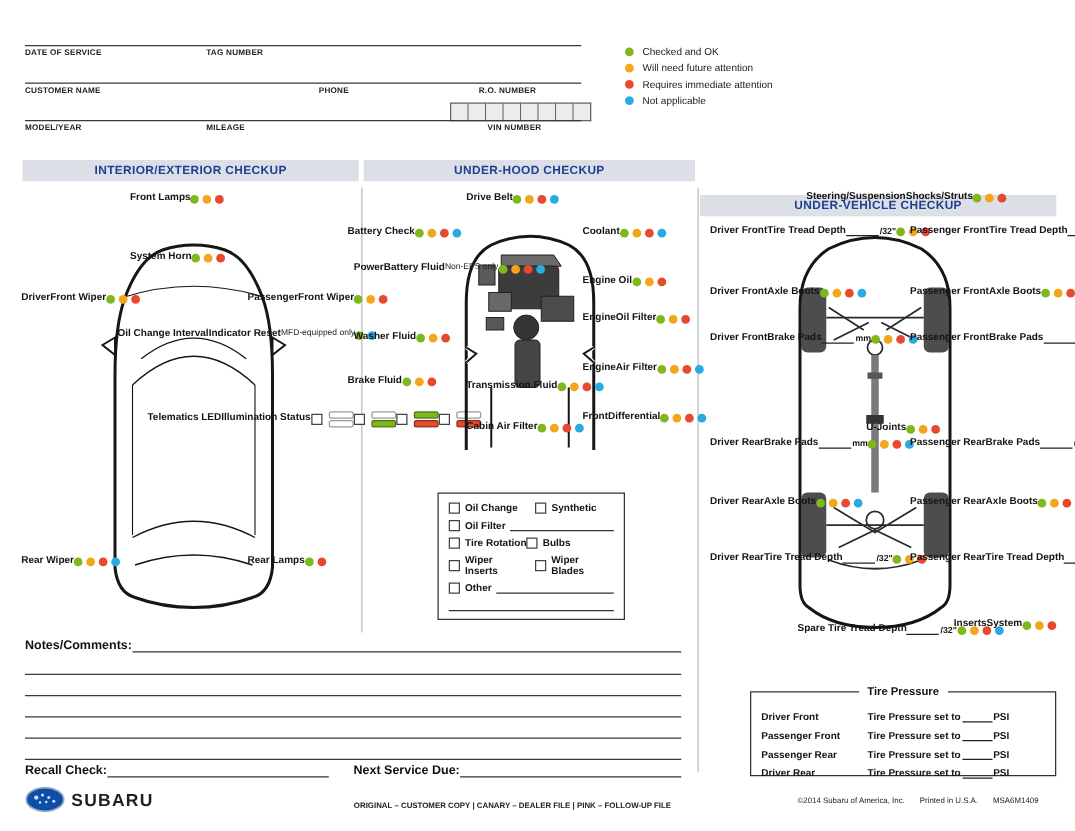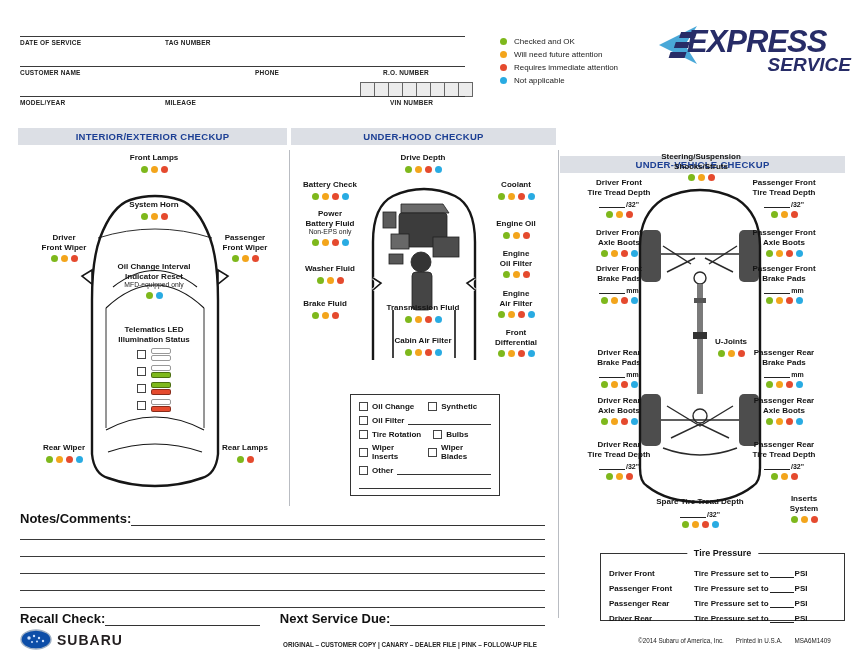--- a/index.html
+++ b/index.html
@@ -1,42 +1,42 @@
 <!DOCTYPE html>
 <html><head>
 <meta charset="utf-8">
 <style>
   html,body{margin:0;padding:0;background:#fff;}
   #page{position:relative;width:860px;height:665px;background:#fff;font-family:"Liberation Sans",sans-serif;overflow:hidden;}
   .rule{position:absolute;border-top:1px solid #3a3a3a;}
   .flabel{position:absolute;font-size:6.5px;font-weight:700;letter-spacing:.2px;color:#222;white-space:nowrap;}
   .colhead{position:absolute;height:17px;background:#dcdfe5;color:#1c3f94;font-size:9.5px;font-weight:700;letter-spacing:.3px;display:flex;align-items:center;justify-content:center;white-space:nowrap;}
   .vsep{position:absolute;width:1px;background:#b9bcc2;}
-  .it{position:absolute;display:flex;flex-direction:column;align-items:center;}
+  .it{position:absolute;display:flex;flex-direction:row;align-items:center;}
   .l{font-weight:700;font-size:8px;line-height:1.2;color:#141414;text-align:center;white-space:nowrap;}
   .sub{font-weight:400;font-size:6.8px;color:#222;line-height:1.2;white-space:nowrap;}
   .dots{display:flex;gap:3px;margin-top:3px;}
   .dot{width:7px;height:7px;border-radius:50%;}
   .meas{display:flex;align-items:flex-end;gap:1px;font-size:7px;font-weight:700;color:#141414;margin-top:2px;}
   .mline{width:26px;height:8px;border-bottom:1px solid #222;}
   .legrow{position:absolute;display:flex;align-items:center;gap:7px;font-size:8px;font-weight:400;color:#222;white-space:nowrap;}
   .legrow .dots{margin-top:0;}
   .cb{width:7px;height:7px;border:1px solid #444;background:#fff;flex:0 0 auto;}
   .telerow{display:flex;align-items:center;gap:5px;margin-top:4px;}
   .led{display:flex;flex-direction:column;gap:1px;}
   .ledbar{width:18px;height:4px;border-radius:2px;border:1px solid rgba(0,0,0,.4);}
   .svcbox{position:absolute;border:1px solid #333;background:#fff;padding:7px 8px 6px 8px;box-sizing:border-box;display:flex;flex-direction:column;justify-content:space-between;}
   .svcrow{display:flex;align-items:center;gap:4px;font-size:8px;font-weight:700;color:#141414;}
   .svcline{flex:1;border-bottom:1px solid #333;height:8px;}
   .tpbox{position:absolute;border:1px solid #333;background:#fff;box-sizing:border-box;padding:9px 8px 4px 8px;}
   .tptitle{position:absolute;top:-6px;left:50%;transform:translateX(-50%);background:#fff;padding:0 7px;font-size:9px;font-weight:700;color:#141414;white-space:nowrap;}
   .tprow{display:flex;align-items:flex-end;font-size:8px;font-weight:700;color:#141414;height:15px;}
   .tpname{width:85px;}
   .tpline{width:24px;border-bottom:1px solid #222;height:8px;margin:0 1px;}
-  .noteflex{position:absolute;display:flex;align-items:flex-end;font-size:13px;font-weight:700;color:#111;}
+  .noteflex{position:absolute;display:flex;align-items:flex-end;font-size:10px;font-weight:700;color:#111;}
   .ngrow{flex:1;border-bottom:1px solid #333;height:10px;}
   .xlogo{position:absolute;left:657px;top:24px;width:196px;height:62px;}
   .xword{position:absolute;left:30px;top:0;font-size:31px;font-weight:700;font-style:italic;color:#272c67;letter-spacing:-1px;}
   .xsvc{position:absolute;right:2px;top:30px;font-size:19px;font-weight:700;font-style:italic;color:#272c67;letter-spacing:0px;}
   .vin{position:absolute;display:flex;}
   .vincell{width:13px;height:13px;border:1px solid #666;border-left:none;background:#ececec;}
   .vincell:first-child{border-left:1px solid #666;}
   .foot{font-size:6.3px;font-weight:700;color:#222;white-space:nowrap;}
   .subaru{position:absolute;left:20px;top:629px;display:flex;align-items:center;gap:5px;}
   .subword{font-size:14px;font-weight:700;letter-spacing:1px;color:#231f20;}
@@ -88,30 +88,20 @@
       </span>
     <span>Requires immediate attention</span>
   </div>
   <div class="legrow" style="left:500px;top:76px;">
     <span class="dots">
         <span class="dot" style="background: rgb(41, 171, 226);"></span>
       </span>
     <span>Not applicable</span>
   </div>
 
-  <div class="xlogo">
-    <svg width="44" height="38" style="position:absolute;left:0;top:2px;">
-      <polygon points="40,0 2,19 40,38 28,19" fill="#49a8d8"></polygon>
-      <rect x="26" y="6" width="16" height="6" fill="#272c67" transform="skewX(-18)"></rect>
-      <rect x="24" y="16" width="14" height="6" fill="#272c67" transform="skewX(-18)"></rect>
-      <rect x="22" y="26" width="16" height="6" fill="#272c67" transform="skewX(-18)"></rect>
-    </svg>
-    <div class="xword">EXPRESS</div>
-    <div class="xsvc">SERVICE</div>
-  </div>
 
   <div class="colhead" style="left:18px;top:128px;width:269px;">INTERIOR/EXTERIOR CHECKUP</div>
   <div class="colhead" style="left:291px;top:128px;width:265px;">UNDER-HOOD CHECKUP</div>
   <div class="colhead" style="left:560px;top:128px;width:285px;margin-top:28px;">UNDER-VEHICLE CHECKUP</div>
   <div class="vsep" style="left:289px;top:150px;height:356px;"></div>
   <div class="vsep" style="left:558px;top:150px;height:468px;"></div>
 
   <svg style="position:absolute;left:80px;top:190px;" width="150" height="312" viewBox="0 0 150 312">
     <path d="M28,288 Q14,284 12,264 L12,110 Q12,70 20,48 Q32,16 50,10 Q62,6 75,6 Q88,6 100,10 Q118,16 130,48 Q138,70 138,110 L138,264 Q136,284 122,288 Q100,296 75,296 Q50,296 28,288 Z" fill="none" stroke="#161616" stroke-width="2.4"></path>
     <path d="M26,118 Q75,72 124,118" fill="none" stroke="#161616" stroke-width="1.1"></path>
@@ -159,21 +149,21 @@
   </div>
   <div class="it" style="left:94px;top:262px;width:120px;">
     <div class="l">Oil Change Interval</div>
     <div class="l">Indicator Reset</div>
     <div class="sub">MFD-equipped only</div>
     <div class="dots">
         <span class="dot" style="background: rgb(126, 184, 28);"></span>
         <span class="dot" style="background: rgb(41, 171, 226);"></span>
       </div>
   </div>
-  <div class="it" style="left:94px;top:325px;width:120px;">
+  <div class="it" style="left:94px;top:325px;width:120px;padding-left:24px;">
     <div class="l">Telematics LED</div>
     <div class="l">Illumination Status</div>
     <div class="telerow">
       <span class="cb"></span>
       <span class="led">
           <span class="ledbar" style="background: rgb(255, 255, 255); border-color: rgb(153, 153, 153);"></span>
           <span class="ledbar" style="background: rgb(255, 255, 255); border-color: rgb(153, 153, 153);"></span>
         </span>
     </div>
     <div class="telerow">
@@ -226,21 +216,21 @@
       <rect x="36" y="31" width="48" height="34" rx="3" fill="#3c3c3c"></rect>
       <rect x="28" y="52" width="18" height="15" fill="#686868"></rect>
       <rect x="70" y="55" width="26" height="20" fill="#4c4c4c"></rect>
       <circle cx="58" cy="80" r="10" fill="#343434"></circle>
       <rect x="49" y="90" width="20" height="38" rx="4" fill="#454545"></rect>
       <rect x="26" y="72" width="14" height="10" fill="#575757"></rect>
     </g>
   </svg>
 
   <div class="it" style="left:373px;top:153px;width:100px;">
-    <div class="l">Drive Depth</div>
+    <div class="l">Drive Belt</div>
     <div class="dots">
         <span class="dot" style="background: rgb(126, 184, 28);"></span>
         <span class="dot" style="background: rgb(243, 165, 28);"></span>
         <span class="dot" style="background: rgb(229, 74, 46);"></span>
         <span class="dot" style="background: rgb(41, 171, 226);"></span>
       </div>
   </div>
   <div class="it" style="left:278px;top:180px;width:104px;">
     <div class="l">Battery Check</div>
     <div class="dots">
@@ -351,21 +341,21 @@
       <div class="svcrow">
           <span class="cb"></span>
           <span>Synthetic</span>
         </div>
     </div>
     <div class="svcrow">
         <span class="cb"></span>
         <span>Oil Filter</span>
         <span class="svcline"></span>
       </div>
-    <div style="display:flex;gap:12px;">
+    <div style="display:flex;">
       <div class="svcrow">
           <span class="cb"></span>
           <span>Tire Rotation</span>
         </div>
       <div class="svcrow">
           <span class="cb"></span>
           <span>Bulbs</span>
         </div>
     </div>
     <div style="display:flex;gap:6px;">

